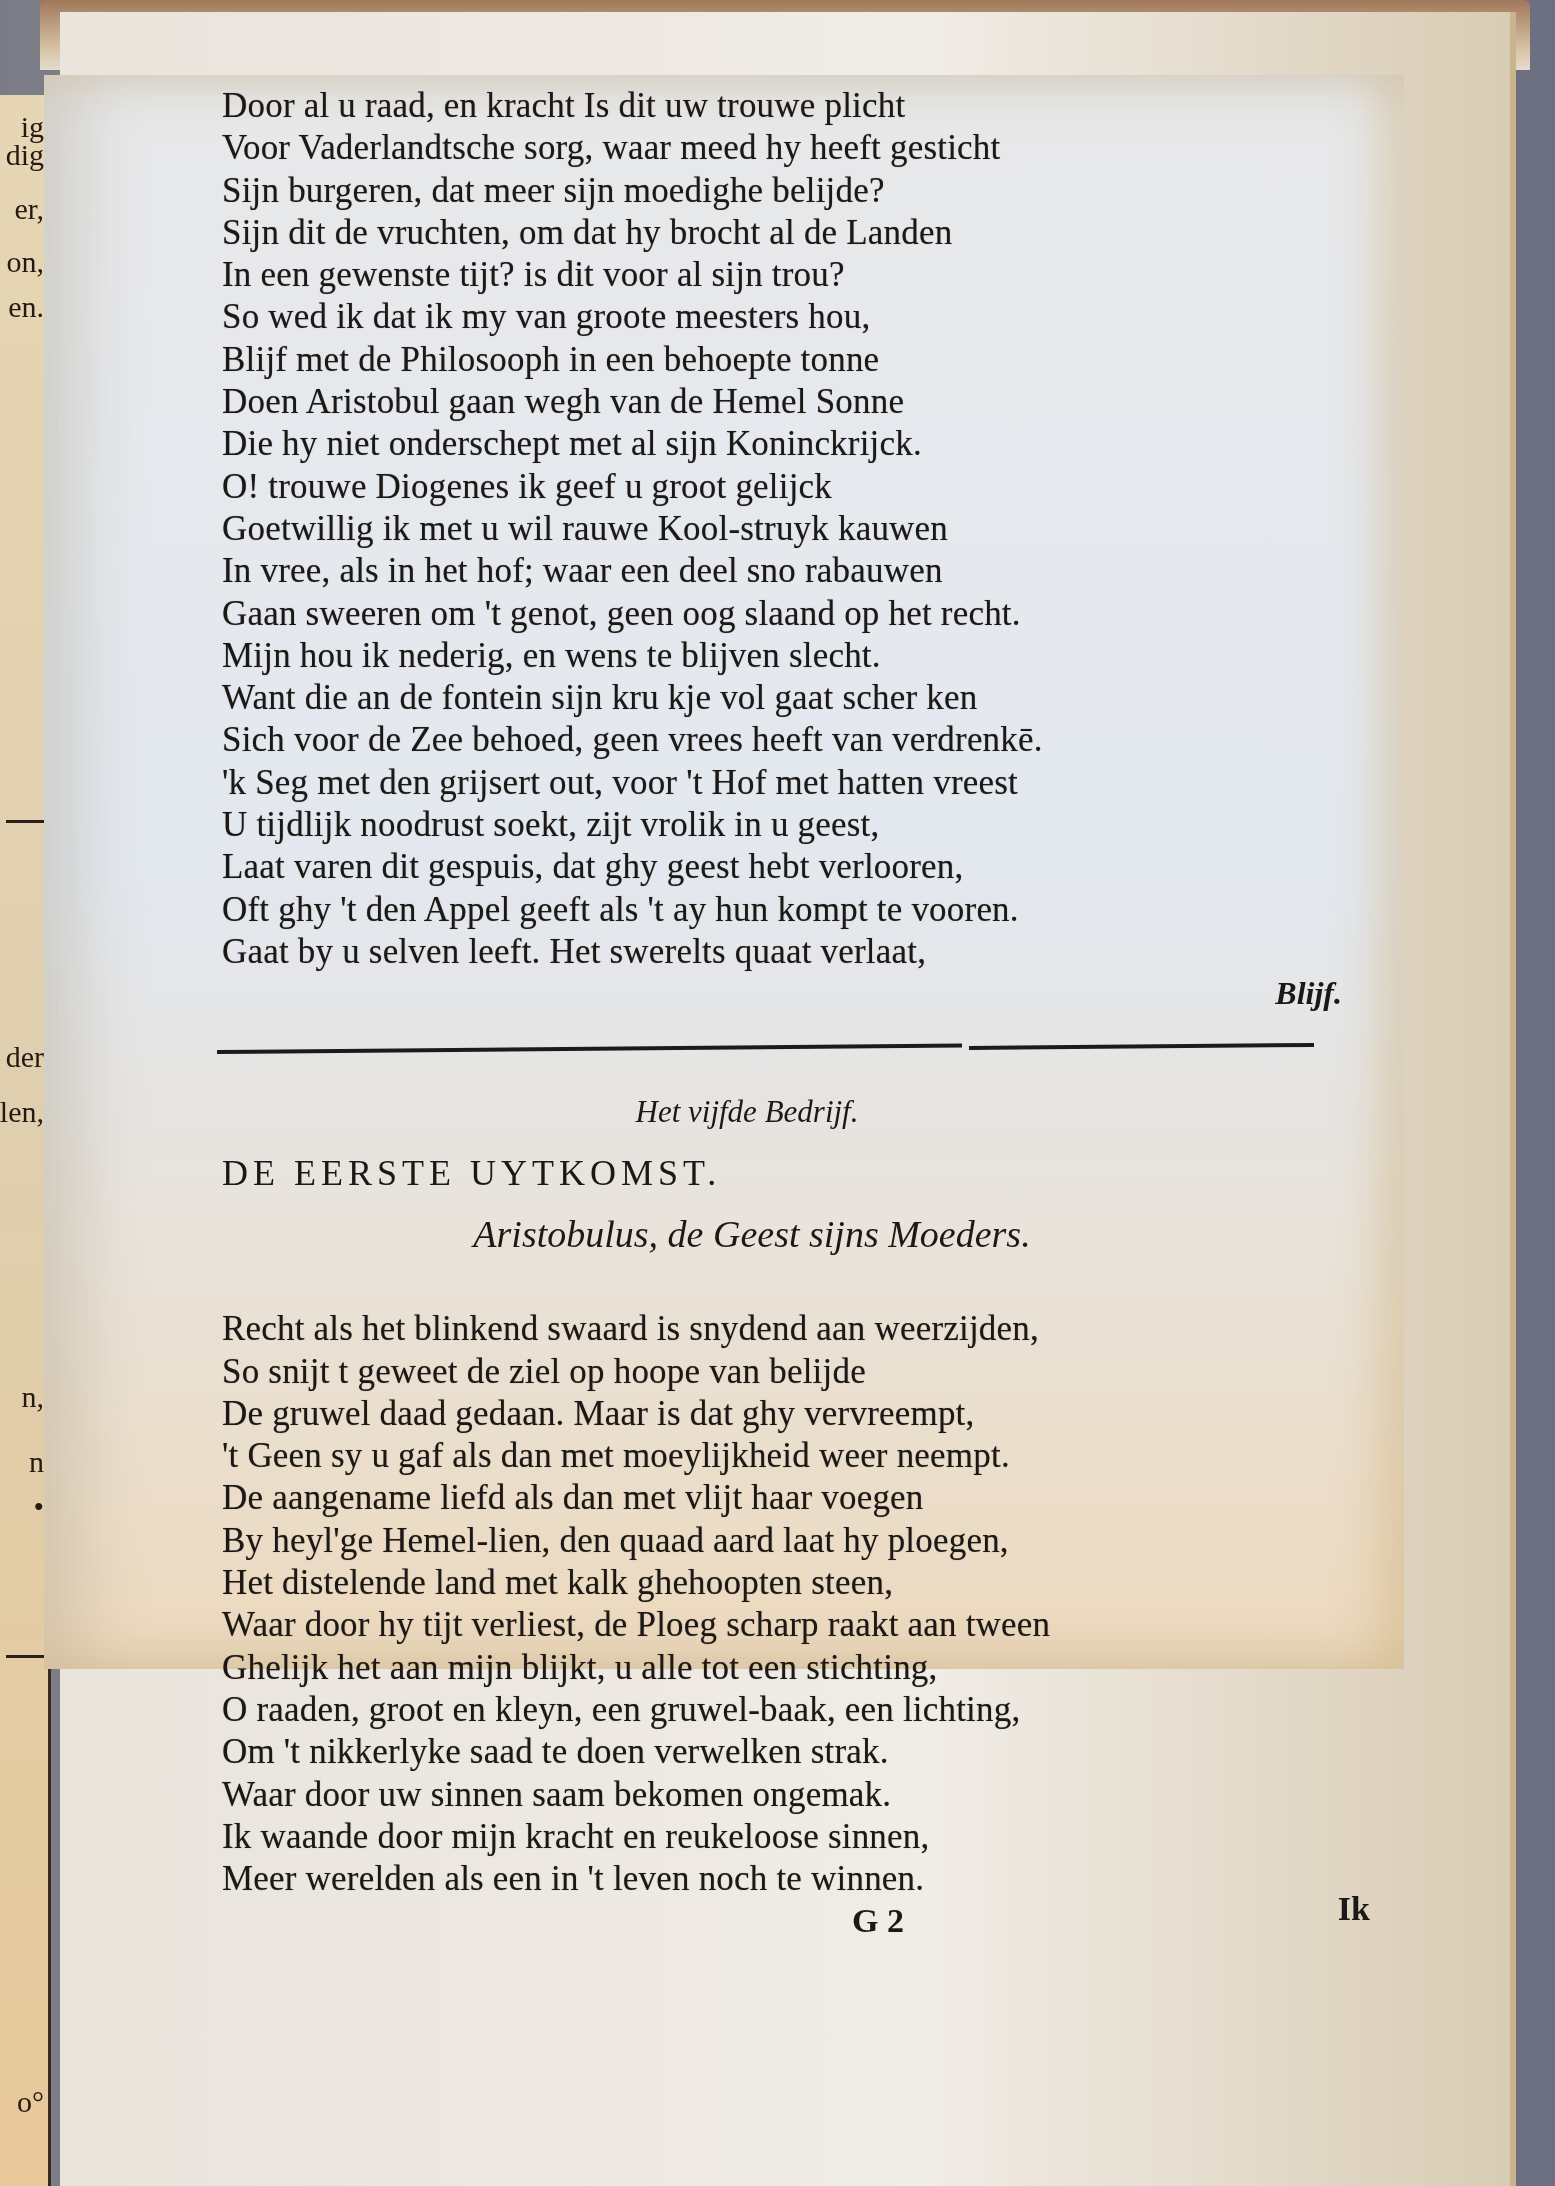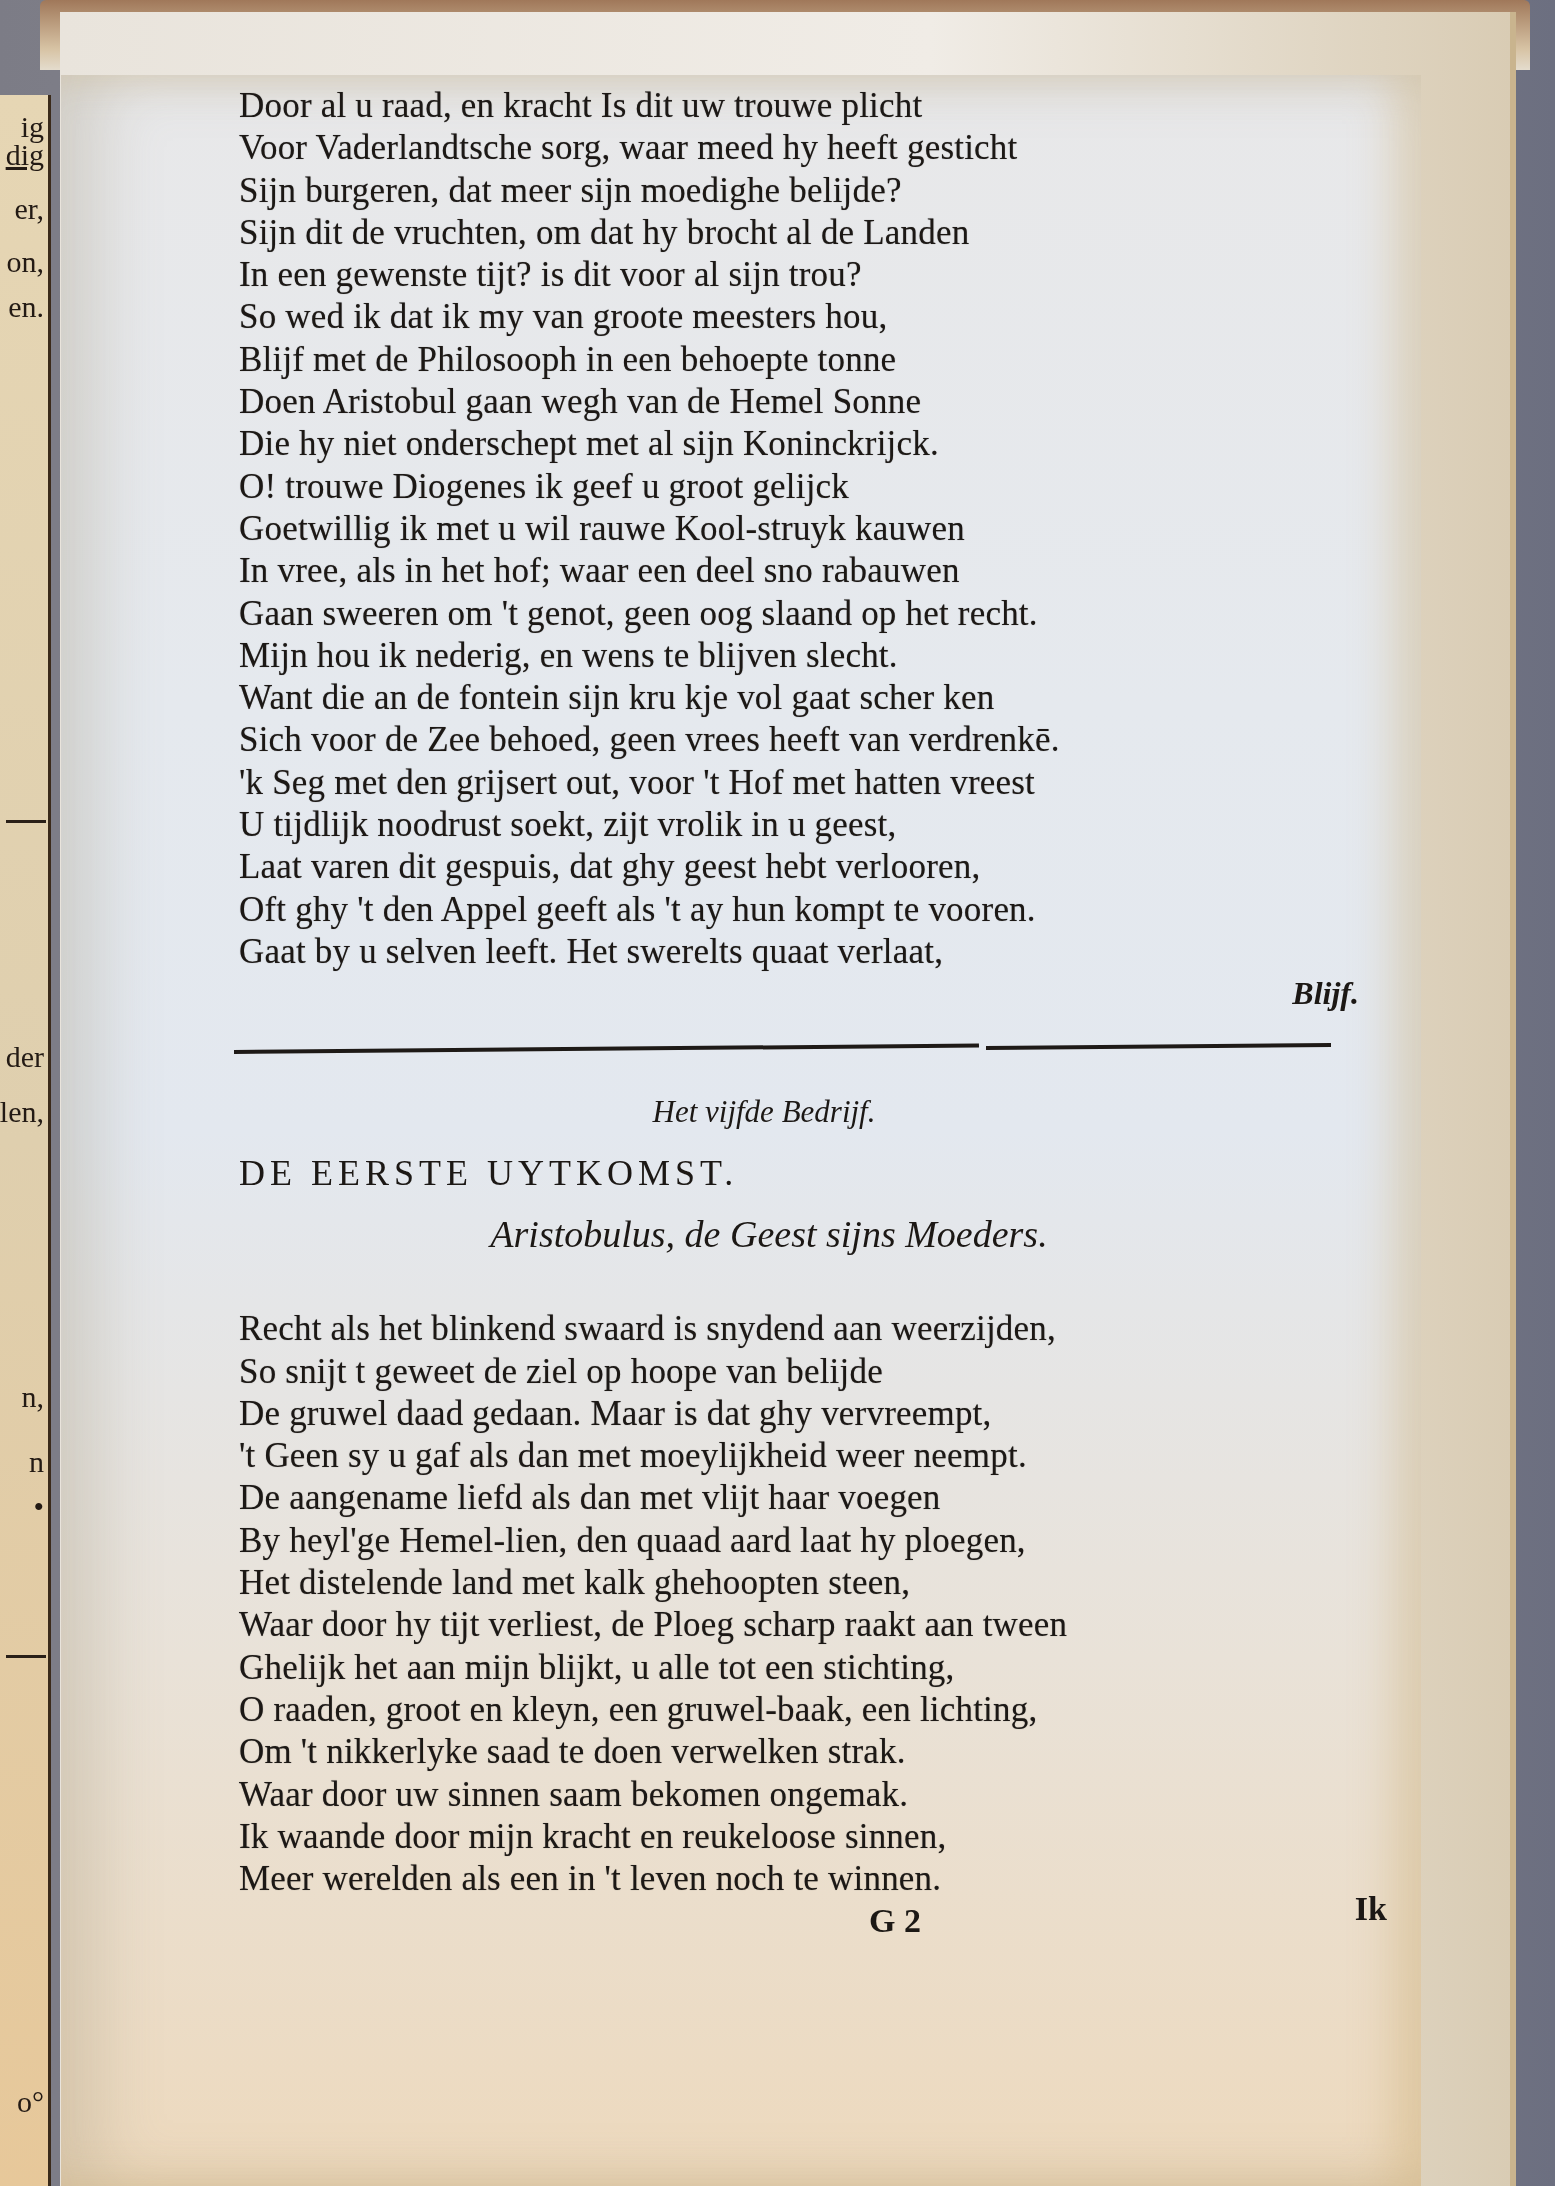--- a/index.html
+++ b/index.html
@@ -33,21 +33,21 @@
       border-radius: 6px 6px 0 0;
     }
     
     .back-leaf {
       position: absolute; left: 60px; top: 12px; width: 1450px; height: 2174px;
       background: linear-gradient(90deg, #e9e4dc 0%, #f0ece6 60%, #d9ccb4 100%);
       border-right: 6px solid #c9b48e;
     }
     
     .page {
-      position: absolute; left: 61px; top: 75px; width: 1360px; height: 2111px;
+      position: absolute; left: 44px; top: 75px; width: 1360px; height: 1594px;
       background: linear-gradient(180deg,
         #e8e8e9 0%, #e5e9ee 30%, #e3e8ef 50%, #e9e2d8 75%, #edd9bd 100%);
       box-shadow: inset -30px 0 40px rgba(200,170,110,0.35), inset 40px 0 60px rgba(150,140,110,0.25);
     }
     .page-inner {
       position: absolute; left: 178px; top: 10px; width: 1140px;
     }
     .verse {
       font-size: 35px; line-height: 42.3px; color: #1c1815;
       letter-spacing: 0.2px; white-space: nowrap;
@@ -93,21 +93,21 @@
   </style>
 </head>
 <body>
 
 <div class="backdrop"></div>
 <div class="cover-top"></div>
 <div class="back-leaf"></div>
 
 <div class="left-page" id="left-page">
     <span class="frag" style="top: 15px;">ig</span>
-    <span class="frag" style="top: 43px; text-decoration: underline;">dig</span>
+    <span class="frag" style="top: 43px;">dig</span>
     <span class="frag" style="top: 97px; margin-left: 40px;">er,</span>
     <span class="frag" style="top: 150px;">on,</span>
     <span class="frag" style="top: 195px;">en.</span>
     <span class="frag" style="top: 945px;">der</span>
     <span class="frag" style="top: 1000px;">len,</span>
     <span class="frag" style="top: 1285px;">n,</span>
     <span class="frag" style="top: 1350px;">n</span>
     <span class="frag" style="top: 1395px;">•</span>
     <span class="frag" style="top: 1990px;">o°</span>
     <div class="rule" style="top: 725px;"></div>

